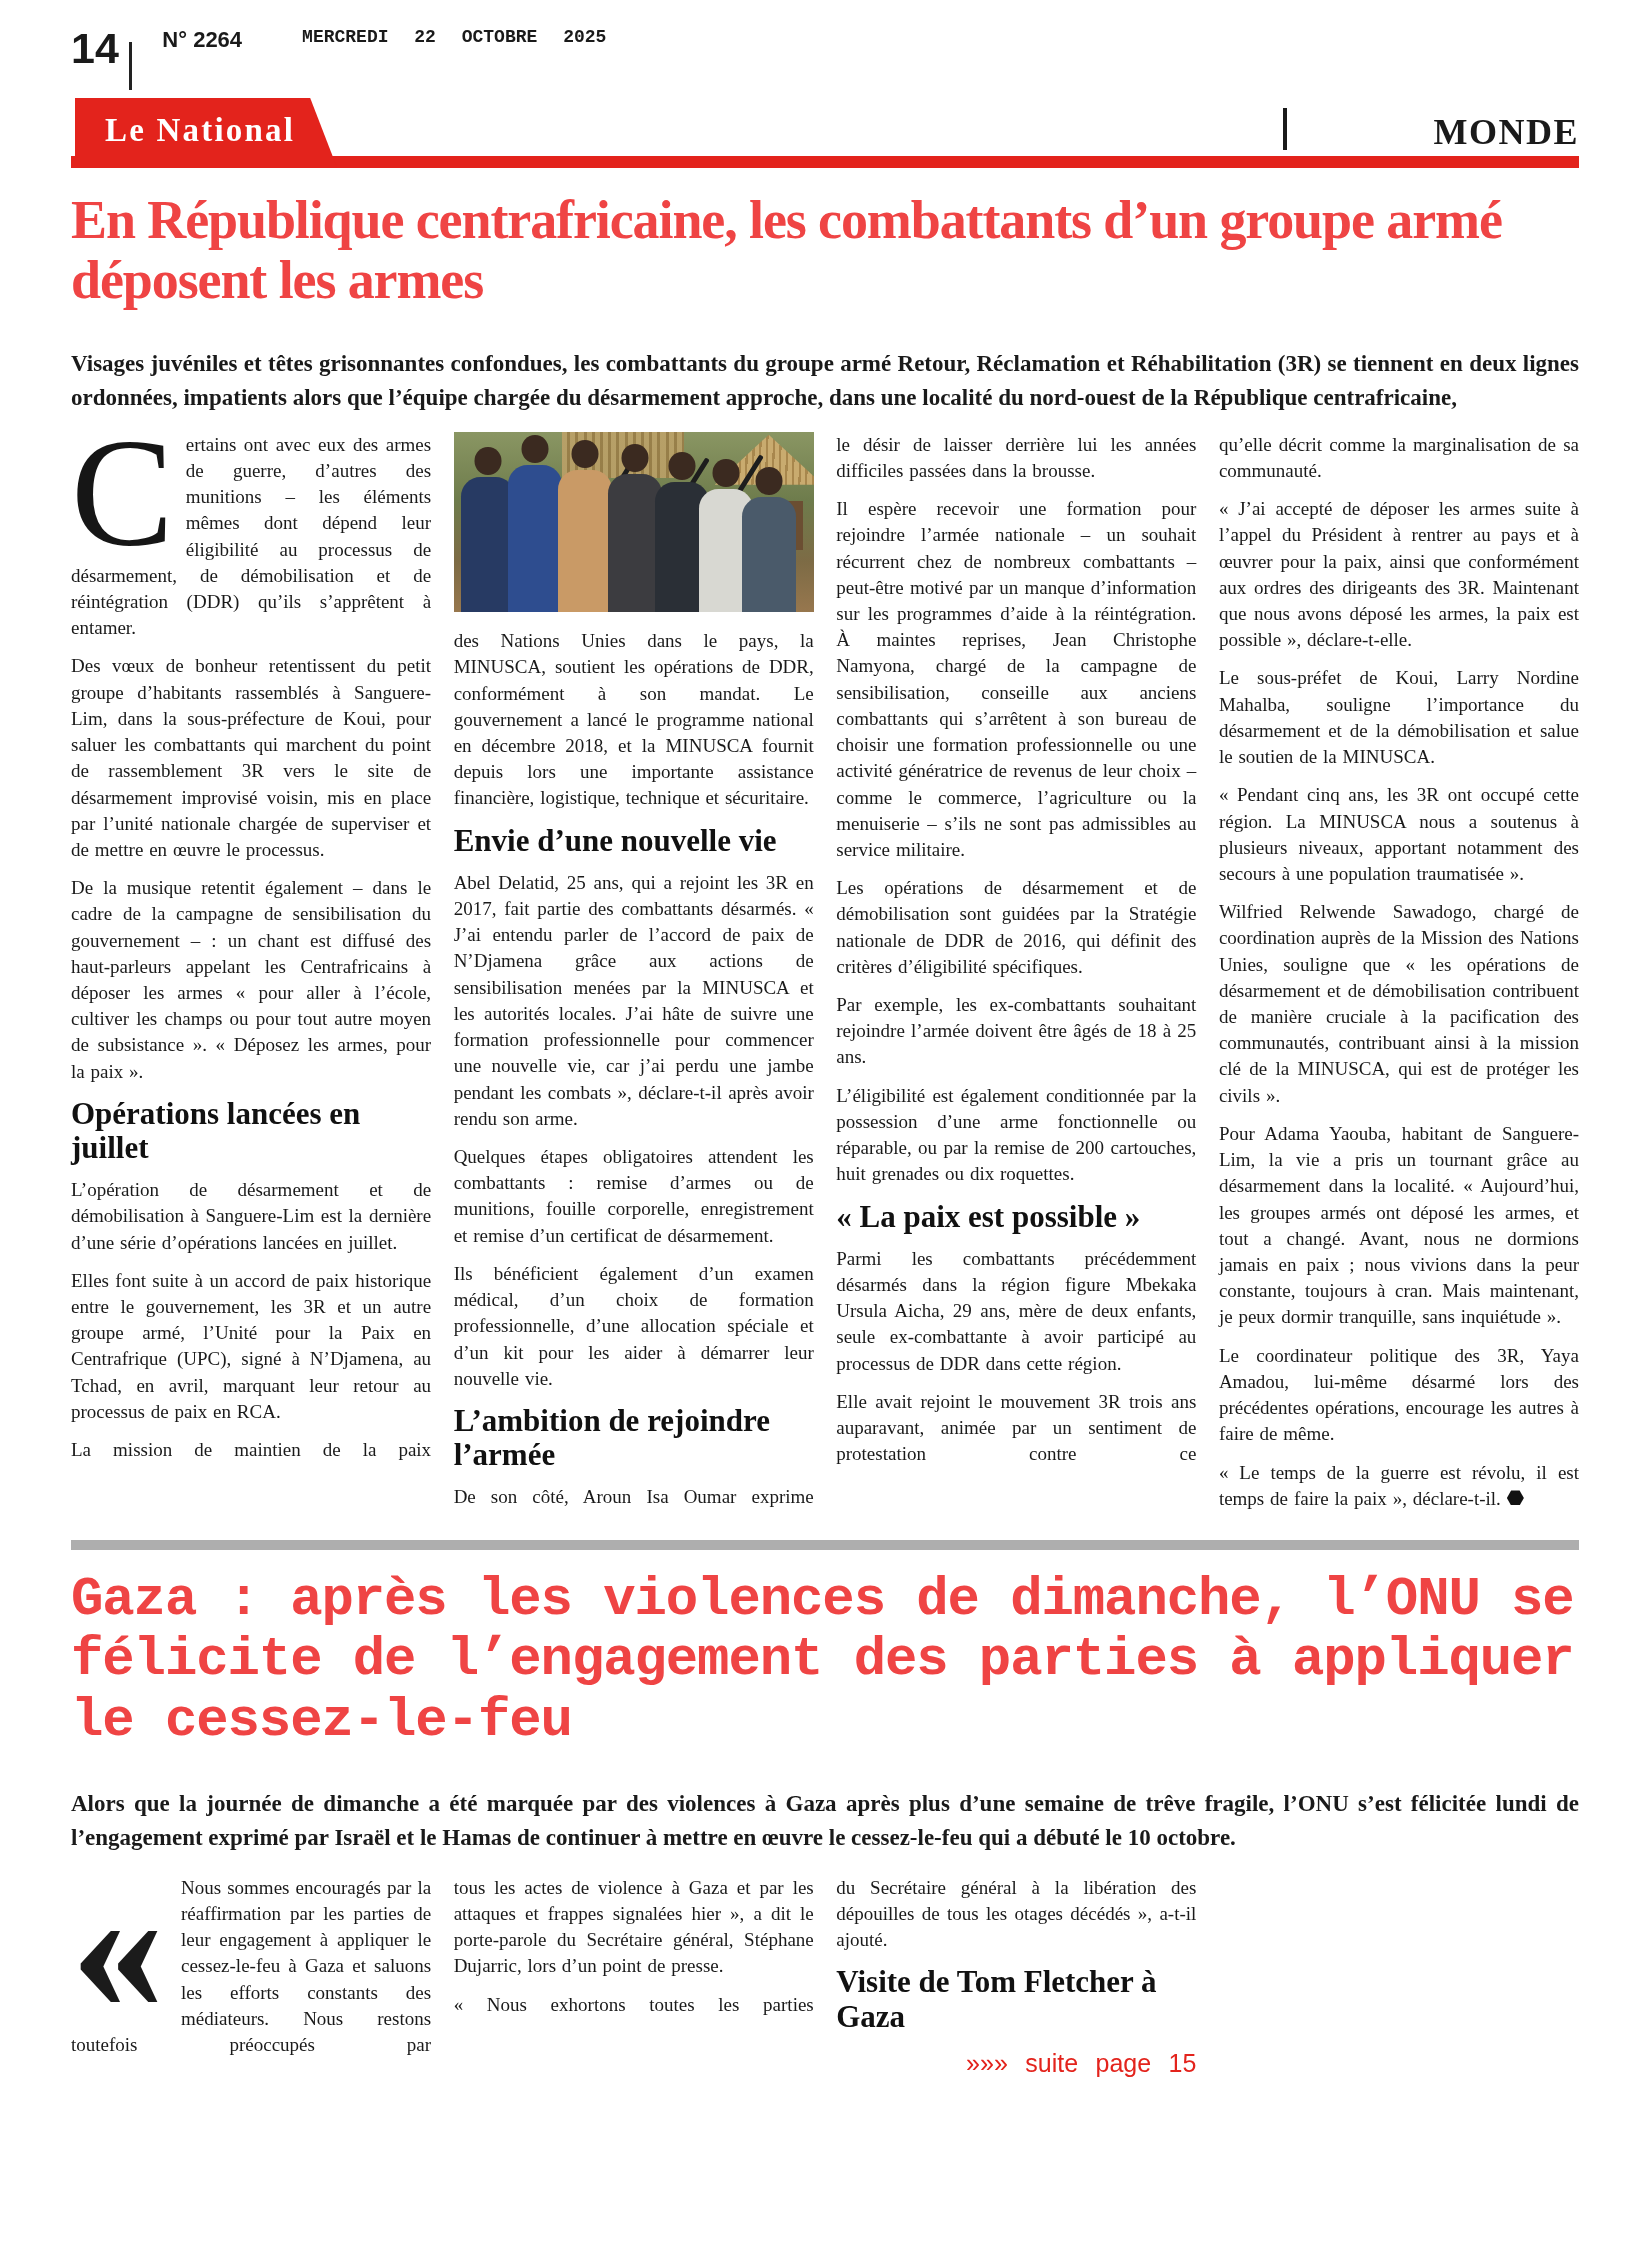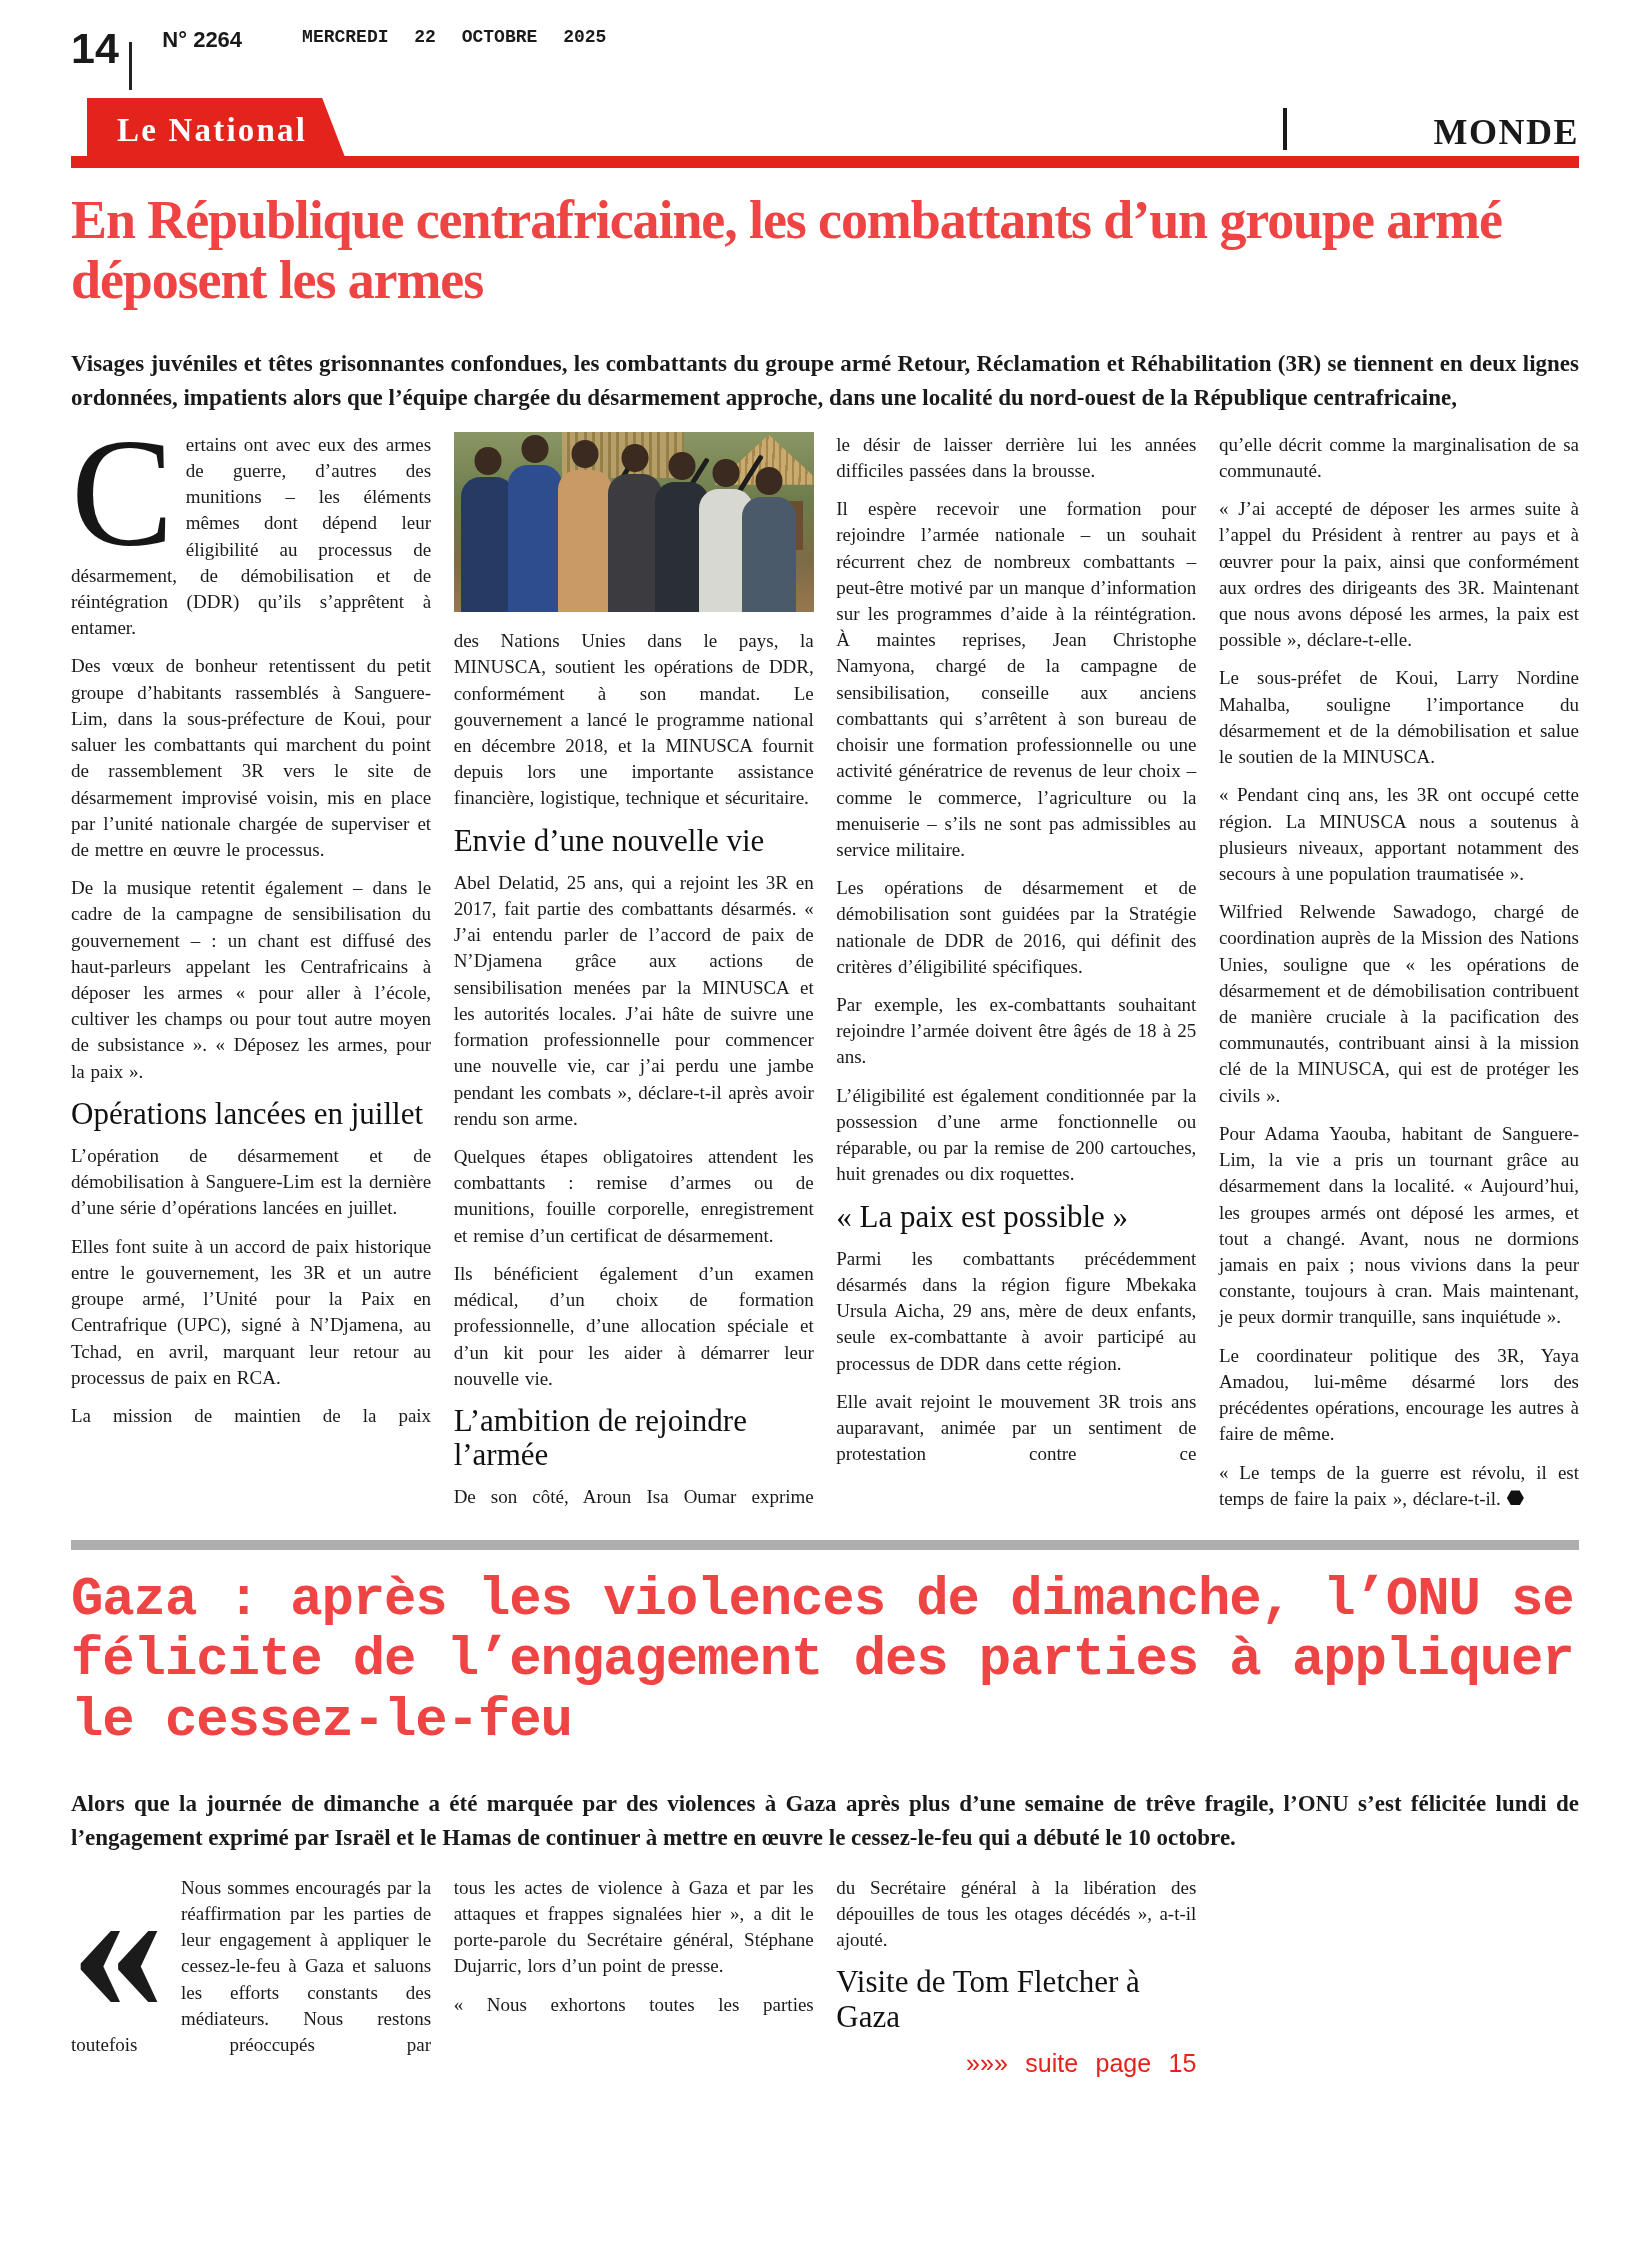--- a/index.html
+++ b/index.html
@@ -7,34 +7,34 @@
        padding:27px 71px 0 71px;font-family:"Liberation Serif",serif;color:#1a1a1a;}
 
   
   .hdr-meta{display:flex;align-items:flex-start;height:54px;}
   .pagenum{font-family:"Liberation Sans",sans-serif;font-weight:bold;font-size:43px;line-height:1;}
   .pagenum-bar{width:3px;height:48px;background:#222;margin:0 0 -9px 10.5px;align-self:flex-end;}
   .issue{font-family:"Liberation Sans",sans-serif;font-weight:bold;font-size:22px;margin-left:30px;}
   .date{font-family:Liberation Mono, monospace;font-weight:bold;font-size:18px;margin-left:60px;word-spacing:15px;}
   .banner{position:relative;height:70px;margin-top:16.5px;}
   .banner-line{position:absolute;left:0;right:0;bottom:0;height:11.2px;background:var(--red);}
-  .banner-flag{position:absolute;left:16px;top:0;bottom:0;width:262px;background:var(--red);
+  .banner-flag{position:absolute;left:4px;top:0;bottom:0;width:262px;background:var(--red);
                clip-path:polygon(0 0,calc(100% - 27px) 0,100% 100%,0 100%);
                display:flex;align-items:center;}
   .banner-flag span{color:#fff;font-weight:bold;font-size:33px;letter-spacing:2.2px;padding:0 0 4.5px 30px;}
   .section-pipe{position:absolute;right:292px;bottom:18px;width:3.7px;height:42px;background:#1a1a1a;}
   .section{position:absolute;right:0;bottom:15px;font-weight:bold;font-size:36px;letter-spacing:1.5px;}
 
   
   .headline{font-weight:bold;font-size:54px;line-height:1.12;letter-spacing:-1.1px;color:#ef4444;margin-top:22.5px;}
   .lede{font-weight:bold;font-size:23px;line-height:1.48;text-align:justify;margin-top:12px;}
   .cols{display:grid;grid-template-columns:repeat(4,1fr);column-gap:22.5px;margin-top:16.5px;}
   p.body{font-size:19px;line-height:1.38;text-align:justify;word-spacing:1.1px;margin:0 0 12px 0;}
   p.body.cont{text-align-last:justify;}
-  .colhead{font-weight:normal;font-size:31px;line-height:1.1;margin:10.5px 0 12px 0;color:#111;}
+  .colhead{font-weight:bold;font-size:31px;line-height:1.1;margin:10.5px 0 12px 0;color:#111;}
   .dropcap{float:left;font-size:154px;line-height:0.70;padding:7.5px 12px 0 0;font-weight:normal;color:#161616;}
   .endmark{display:inline-block;width:17px;height:15px;background:#111;margin-left:6px;
            clip-path:polygon(25% 0,75% 0,100% 50%,75% 100%,25% 100%,0 50%);vertical-align:-0.7px;}
   .grayrule{height:9.7px;background:#aeaeae;margin-top:16.5px;}
 
   
   .photo{position:relative;height:180px;margin-bottom:16.5px;overflow:hidden;
          background:linear-gradient(180deg,#8a9663 0%,#6e7c4c 38%,#7d6b45 72%,#97774e 100%);}
   .hut{position:absolute;right:-9px;top:3px;width:30%;height:64%;}
   .hut .roof{position:absolute;inset:0 0 30% 0;

